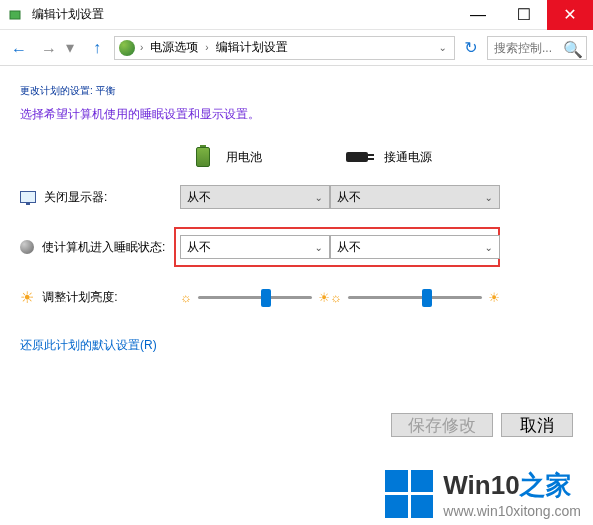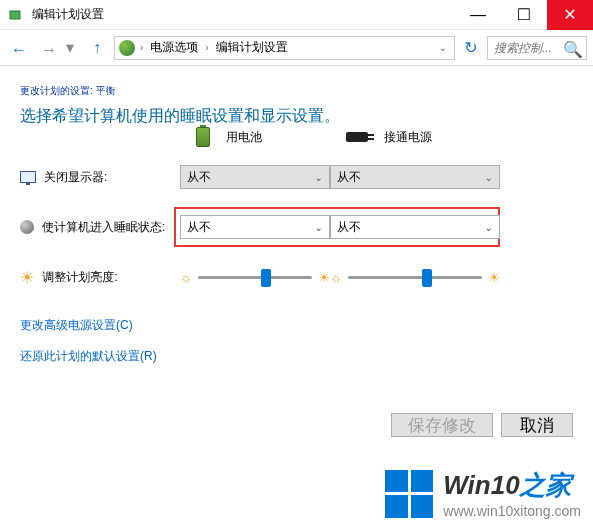--- a/index.html
+++ b/index.html
@@ -15,27 +15,27 @@
 .navbar { height: 36px; border-bottom: 1px solid #dcdcdc; display: flex; align-items: center; padding: 0 6px; gap: 4px; }
 .nav-arrow { width: 26px; height: 26px; display: flex; align-items: center; justify-content: center; color: #8a8a8a; cursor: default; }
 .nav-arrow.enabled { color: #1976d2; }
 .nav-dd { width: 14px; color: #8a8a8a; }
 .breadcrumb { flex: 1; height: 24px; border: 1px solid #ccc; display: flex; align-items: center; padding: 0 4px; font-size: 12px; gap: 2px; }
 .breadcrumb .bc-icon { width: 16px; height: 16px; }
 .breadcrumb .sep { color: #666; font-size: 10px; padding: 0 3px; }
 .breadcrumb .crumb { color: #000; padding: 0 2px; }
 .bc-controls { display: flex; align-items: center; margin-left: auto; gap: 4px; }
 .refresh { width: 24px; height: 24px; display: flex; align-items: center; justify-content: center; color: #1976d2; }
-.search { width: 100px; height: 24px; border: 1px solid #ccc; font-size: 12px; padding: 0 25px 0 6px; color: #888; position: relative; font-style: italic; }
+.search { width: 100px; height: 24px; border: 1px solid #ccc; font-size: 12px; padding: 0 25px 0 6px; color: #888; position: relative; }
 .search-wrap { position: relative; }
 .search-wrap .mag { position: absolute; right: 4px; top: 4px; color: #999; }
 
 .content { padding: 18px 20px 0 20px; }
 .heading { color: #003399; font-size: 10px; margin-bottom: 8px; }
-.subheading { font-size: 16px; color: #0369a1; }
+.subheading { font-size: 12px; color: #6d28d9; margin-bottom: 24px; }
 
 .grid { display: grid; grid-template-columns: 160px 150px 170px; row-gap: 18px; align-items: center; }
 .col-header { display: flex; align-items: center; gap: 16px; font-size: 12px; padding-left: 16px; }
 .row-label { display: flex; align-items: center; gap: 8px; font-size: 12px; }
 .select { height: 24px; border: 1px solid #adadad; background: #e1e1e1; font-size: 12px; padding: 6px 6px; display: flex; align-items: center; justify-content: space-between; cursor: default; }
 .select.white { background: #fff; }
 .select .chev { color: #555; font-size: 10px; }
 .highlight-row { border: 2px solid #e53935; padding: 6px 4px; grid-column: 2 / 4; display: grid; grid-template-columns: 150px 170px; gap: 0; margin-left: -6px; }
 
 .slider { height: 24px; display: flex; align-items: center; gap: 6px; }
@@ -48,21 +48,21 @@
 .links { margin-top: 28px; font-size: 12px; }
 .links a { color: #0066cc; text-decoration: none; display: block; margin-bottom: 14px; }
 
 .footer { position: absolute; bottom: 88px; right: 20px; display: flex; gap: 8px; }
 .btn { min-width: 72px; height: 24px; border: 1px solid #adadad; background: #e1e1e1; font-size: 17px; display: flex; align-items: center; justify-content: center; padding: 0 16px; }
 .btn.disabled { color: #a0a0a0; }
 
 .watermark { position: absolute; bottom: 6px; right: 12px; display: flex; align-items: center; gap: 10px; }
 .watermark .wlogo { width: 48px; height: 48px; display: grid; grid-template-columns: 1fr 1fr; grid-template-rows: 1fr 1fr; gap: 3px; }
 .watermark .wlogo div { background: #0078d7; }
-.watermark .wtext { font-size: 26px; font-weight: bold; color: #333; font-style: italic; }
+.watermark .wtext { font-size: 26px; font-weight: bold; color: #333; }
 .watermark .wtext .blue { color: #0078d7; }
 .watermark .wsub { font-size: 14px; color: #888; text-align: right; }
 
 .icon-battery { width: 14px; height: 20px; background: linear-gradient(#7cb342,#558b2f); border: 1px solid #33691e; border-radius: 2px; position: relative; }
 .icon-battery::before { content:""; position:absolute; top:-3px; left:3px; width:6px; height:2px; background:#558b2f; }
 .icon-plug { width: 22px; height: 10px; background: #222; border-radius: 2px; position: relative; }
 .icon-plug::after { content:""; position:absolute; right:-6px; top:2px; width:6px; height:2px; background:#222; box-shadow: 0 4px 0 #222; }
 .icon-monitor { width:16px; height:12px; border:1px solid #3b5998; background:#e3f2fd; position:relative; }
 .icon-monitor::after { content:""; position:absolute; bottom:-3px; left:5px; width:4px; height:2px; background:#3b5998; }
 .icon-moon { width:14px; height:14px; border-radius:50%; background: radial-gradient(circle at 30% 30%, #ccc, #666); }
@@ -166,21 +166,20 @@
     <div class="slider">
       <span class="sun">☼</span>
       <div class="slider-track">
         <div class="slider-thumb t2"></div>
       </div>
       <span class="sun">☀</span>
     </div>
   </div>
 
   <div class="links">
-    <a>更改高级电源设置(C)</a>
     <a>还原此计划的默认设置(R)</a>
   </div>
 </div>
 
 <div class="footer">
   <div class="btn disabled">保存修改</div>
   <div class="btn">取消</div>
 </div>
 
 <div class="watermark">

